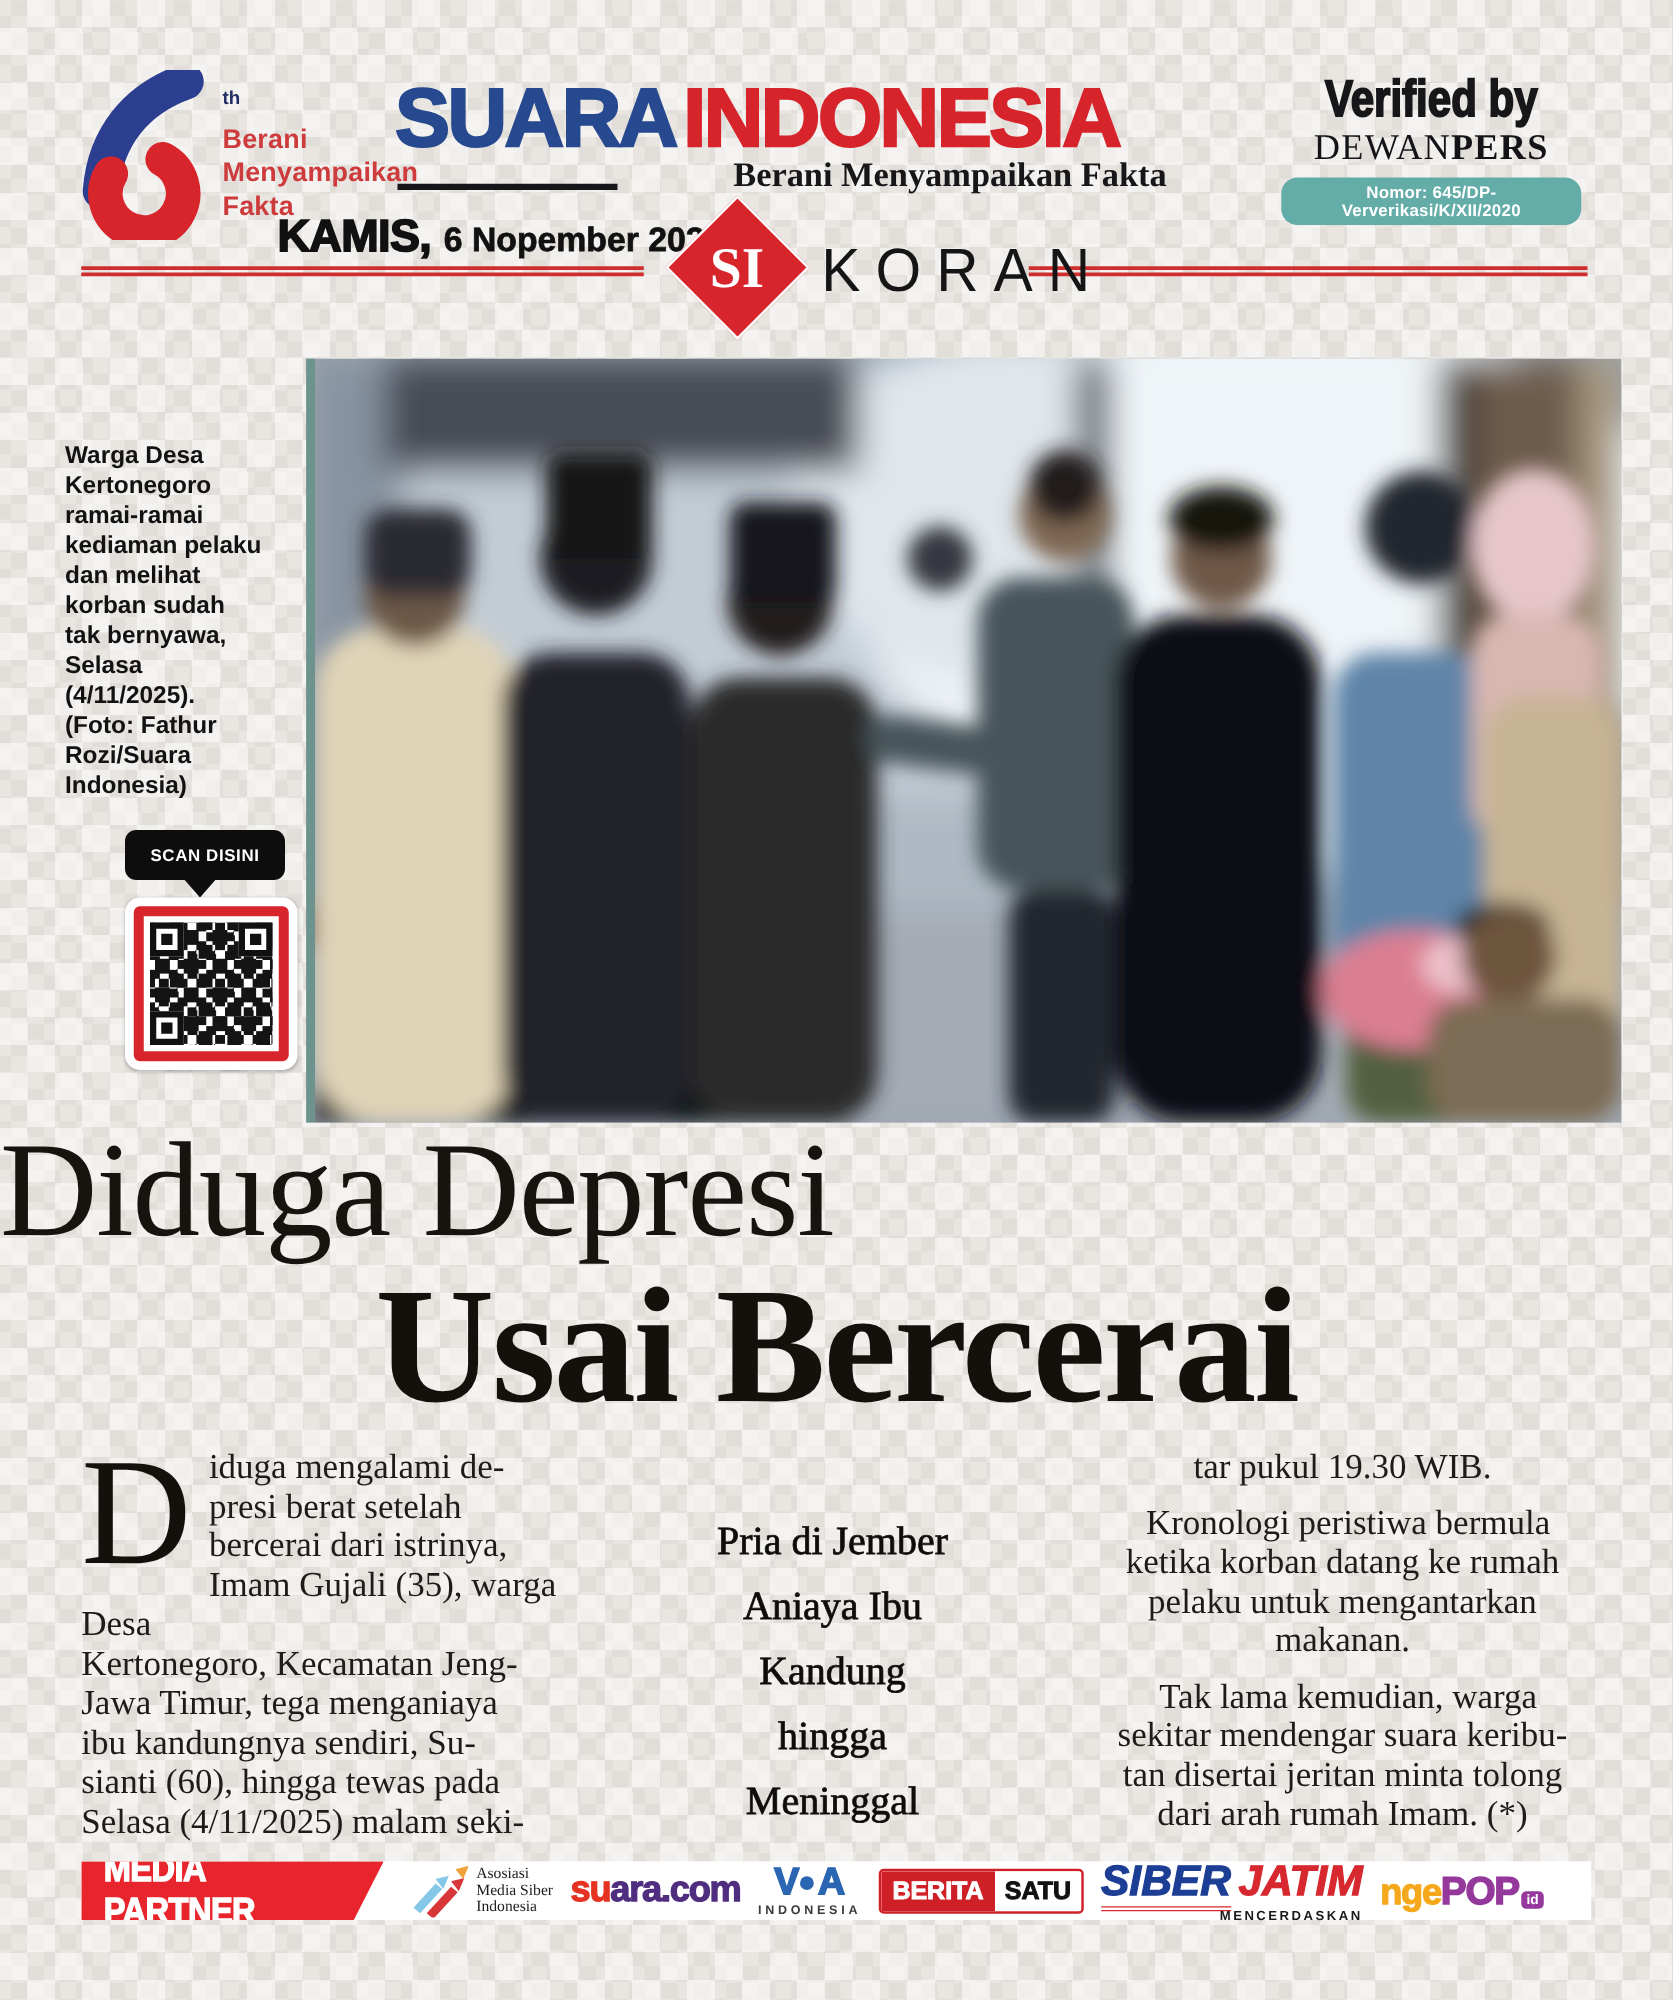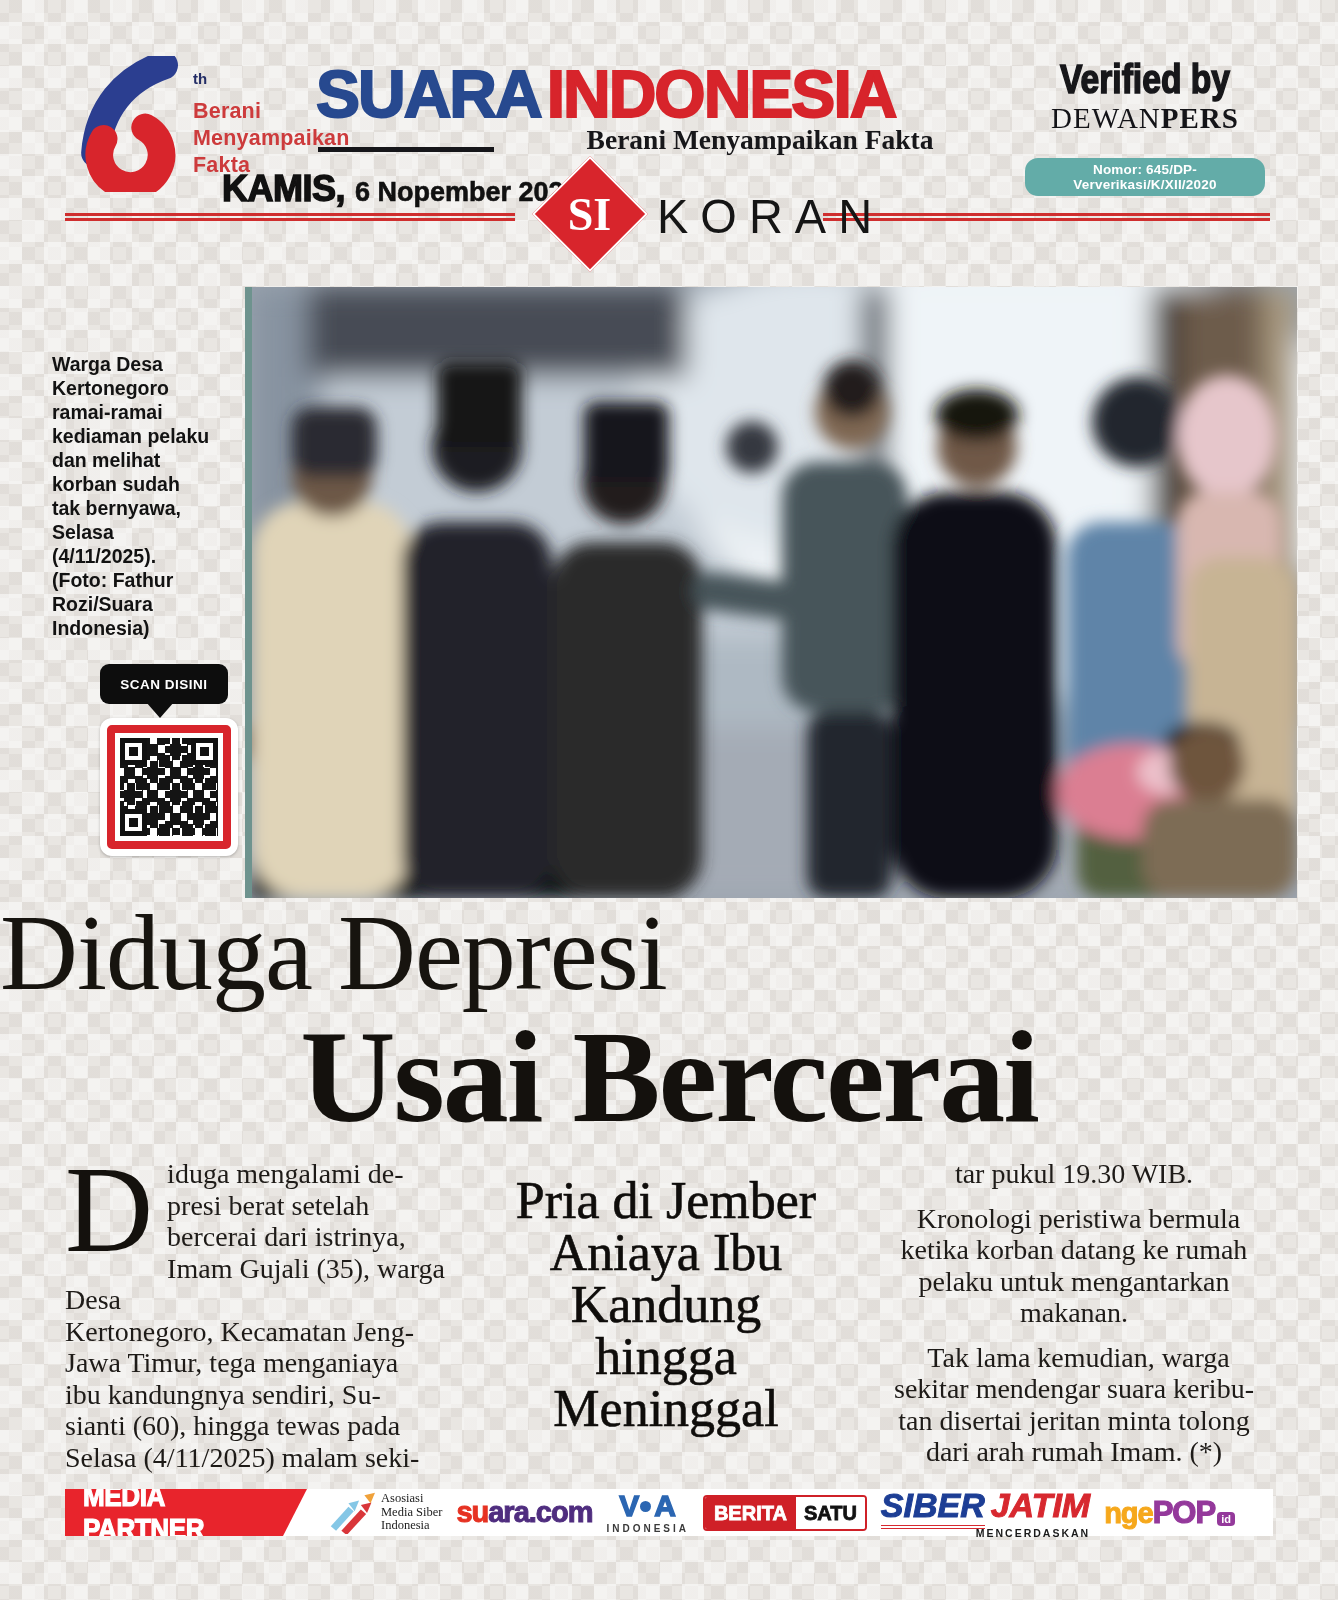--- a/index.html
+++ b/index.html
@@ -10,40 +10,40 @@
     background-image:
       conic-gradient(rgba(255,255,255,.5) 25%, transparent 0 50%, rgba(255,255,255,.5) 0 75%, transparent 0),
       conic-gradient(rgba(198,194,188,.22) 25%, transparent 0 50%, rgba(198,194,188,.22) 0 75%, transparent 0);
     background-size:44px 44px, 26px 26px;
     background-position:0 0, 9px 13px;
     font-family:"Liberation Sans", sans-serif;
   }
   .abs { position:absolute; }
 
   
-  #anniv { left:65px; top:54px; width:290px; height:140px; }
+  #anniv { left:50px; top:54px; width:290px; height:140px; }
   #anniv-six { position:absolute; left:4px; top:2px; }
   #anniv-th { position:absolute; left:128px; top:16px; font-size:15px; font-weight:700; color:#232d66; }
   #anniv-tag { position:absolute; left:128px; top:44px; font-size:21.5px; font-weight:700; color:#cd3b3c; line-height:27px; letter-spacing:.2px; }
 
   
   #masthead { left:316px; top:56px; width:690px; white-space:nowrap;
     font-size:66px; font-weight:700; letter-spacing:-2px; -webkit-text-stroke:2px currentColor; }
   #masthead .t1 { color:#27498f; -webkit-text-stroke:2px #27498f; }
   #masthead .t2 { color:#d7242b; -webkit-text-stroke:2px #d7242b; margin-left:6px; }
   #mast-underline { left:318px; top:147px; width:176px; height:5px; background:#16161a; }
   #mast-tagline { left:505px; top:124px; width:510px; text-align:center;
     font-family:"Liberation Serif", serif; font-weight:700; font-size:27.5px; color:#17171a; }
 
   
   #verified { left:1025px; top:58px; width:240px; text-align:center; }
   #verified .v1 { font-size:41px; font-weight:700; color:#17171a; transform:scaleX(.82); transform-origin:center; -webkit-text-stroke:1.6px #17171a; line-height:42px; }
   #verified .v2 { font-family:"Liberation Serif", serif; font-size:29px; color:#141418; letter-spacing:1px; margin-top:2px; }
   #verified .v2 b { font-weight:700; }
-  #verified .pill { display:inline-block; margin-top:23px; background:#63aca8; color:#fff;
+  #verified .pill { display:inline-block; margin-top:7px; background:#63aca8; color:#fff;
     font-size:13.5px; font-weight:700; padding:4px 12px; border-radius:13px; letter-spacing:.2px; }
 
   
   #dateline { left:222px; top:168px; white-space:nowrap; }
   #dateline .d1 { font-size:36px; font-weight:700; color:#111; -webkit-text-stroke:1.4px #111; letter-spacing:-.5px; }
   #dateline .d2 { font-size:27px; font-weight:700; color:#111; margin-left:10px; -webkit-text-stroke:.6px #111; }
   .redline { height:8px; border-top:3px solid #cf2e2e; border-bottom:3px solid #cf2e2e; }
   #redline-left  { left:65px;  top:213px; width:450px; }
   #redline-right { left:823px; top:213px; width:447px; }
   #si-diamond { left:549px; top:173px; width:82px; height:82px; background:#d8252c;
@@ -79,22 +79,22 @@
   
   #headline1 { left:0; right:0; top:896px; text-align:left;
     font-family:"Liberation Serif", serif; font-size:108px; font-weight:400; color:#17140f; letter-spacing:-1px; line-height:1.05; }
   #headline2 { left:0; right:0; top:1008px; text-align:center;
     font-family:"Liberation Serif", serif; font-size:132px; font-weight:700; color:#14110d; letter-spacing:-2px; line-height:1.05; }
 
   
   .serifcol { font-family:"Liberation Serif", serif; color:#1e1b18; }
   #col1 { left:65px; top:1158px; width:402px; font-size:28px; line-height:31.5px; }
   #col1 .dropcap { float:left; font-size:122px; line-height:96px; font-weight:400; color:#14110d; margin:4px 14px 0 0; }
-  #col2 { left:478px; top:1175px; width:376px; text-align:center;
-    font-size:52px; line-height:52px; color:#0f0d0b; -webkit-text-stroke:.6px #0f0d0b; }
+  #col2 { left:478px; top:1206px; width:376px; text-align:center;
+    font-size:32px; line-height:52px; color:#0f0d0b; -webkit-text-stroke:.6px #0f0d0b; }
   #col3 { left:868px; top:1158px; width:412px; font-size:28px; line-height:31.5px; }
   #col3 .para { margin-bottom:13px;text-align:center; }
   #col3 .para div:first-child { padding-left:9px; }
   #col3 .para.first div:first-child { padding-left:0; }
 
   
   #footer-strip { left:65px; top:1489px; width:1208px; height:47px; background:#fff; }
   #mp-block { left:65px; top:1489px; width:242px; height:47px; background:#e8242c;
     clip-path:polygon(0 0, 100% 0, calc(100% - 24px) 100%, 0 100%);
     display:flex; align-items:center; padding-left:18px; }

